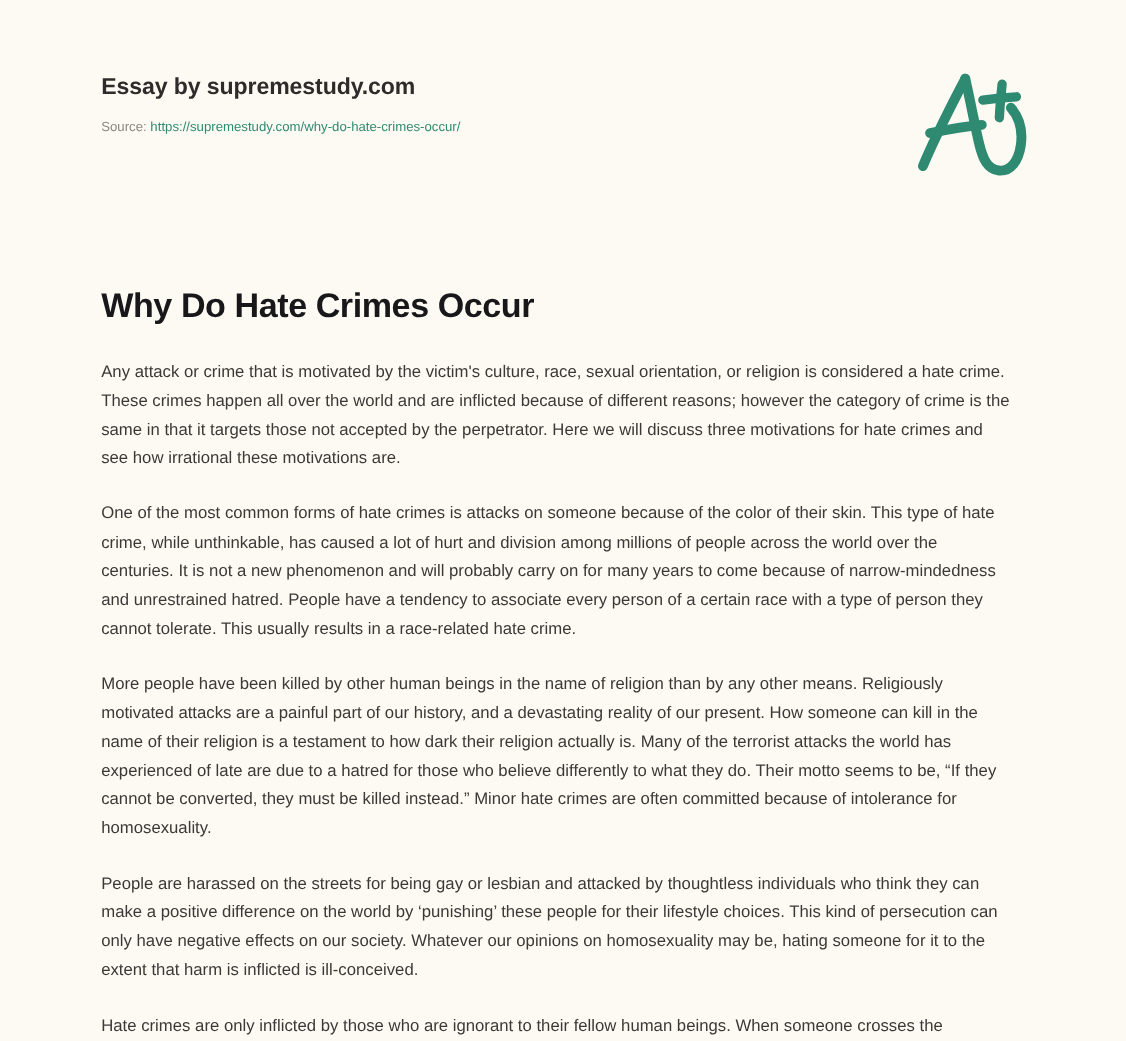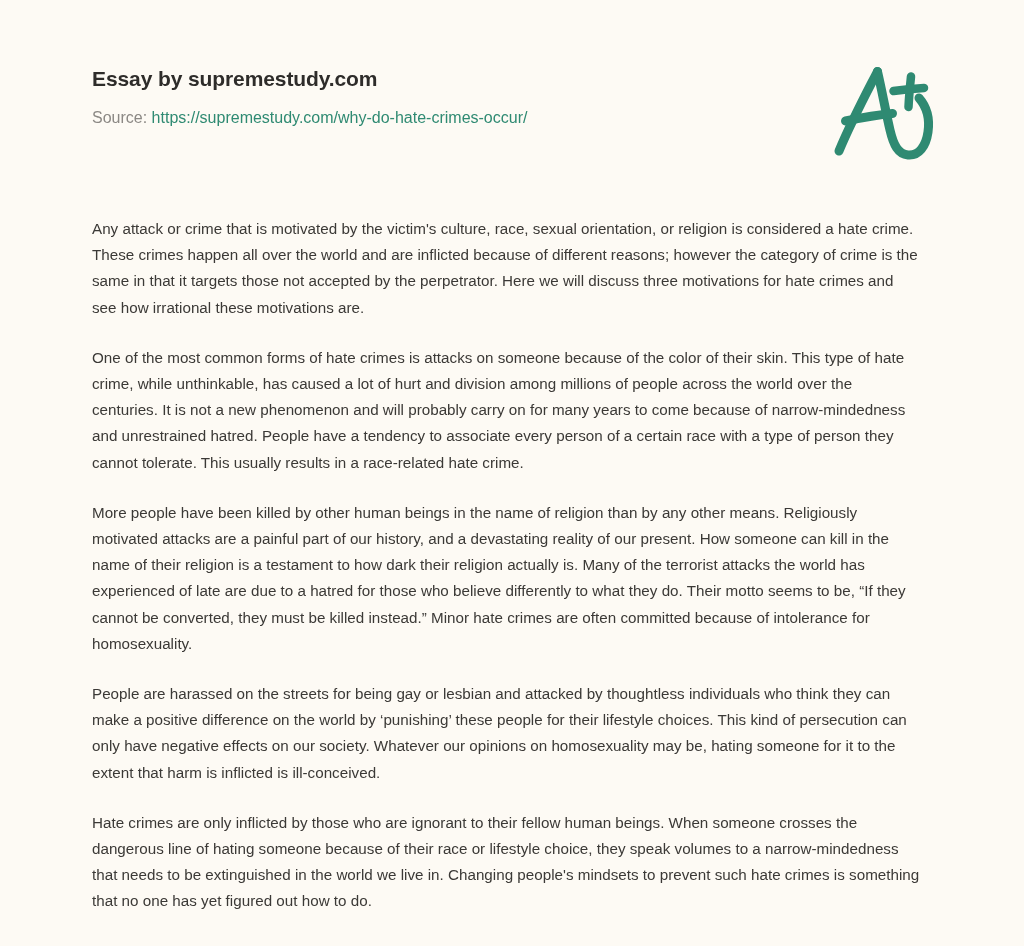--- a/index.html
+++ b/index.html
@@ -35,21 +35,21 @@
     font-size: 21px;
     font-weight: bold;
     color: #2e2c2a;
     letter-spacing: -0.1px;
     line-height: 1.2;
     margin: 0;
   }
 
   .source-line {
     margin: 17px 0 0 0;
-    font-size: 16px;
+    font-size: 12px;
     line-height: 1.3;
     color: #8b8884;
     white-space: nowrap;
   }
   .source-label {
     color: #8b8884;
   }
   .source-url {
     color: #2f8a72;
     text-decoration: none;
@@ -128,20 +128,21 @@
 
           <path d="M93 18.5 C92 28, 91 39, 90.5 49" stroke-width="8.5"></path>
 
           <path d="M75.5 33 C85.5 31.5, 96 30.5, 106 30" stroke-width="8.5"></path>
         </g>
       </svg>
     </div>
   </div>
 
   <div class="article">
+    <h1 class="article-title">Why Do Hate Crimes Occur</h1>
 
     <div class="article-body">
       <p>Any attack or crime that is motivated by the victim's culture, race, sexual orientation, or religion is considered a hate crime. These crimes happen all over the world and are inflicted because of different reasons; however the category of crime is the same in that it targets those not accepted by the perpetrator. Here we will discuss three motivations for hate crimes and see how irrational these motivations are.</p>
       <p>One of the most common forms of hate crimes is attacks on someone because of the color of their skin. This type of hate crime, while unthinkable, has caused a lot of hurt and division among millions of people across the world over the centuries. It is not a new phenomenon and will probably carry on for many years to come because of narrow-mindedness and unrestrained hatred. People have a tendency to associate every person of a certain race with a type of person they cannot tolerate. This usually results in a race-related hate crime.</p>
       <p>More people have been killed by other human beings in the name of religion than by any other means. Religiously motivated attacks are a painful part of our history, and a devastating reality of our present. How someone can kill in the name of their religion is a testament to how dark their religion actually is. Many of the terrorist attacks the world has experienced of late are due to a hatred for those who believe differently to what they do. Their motto seems to be, “If they cannot be converted, they must be killed instead.” Minor hate crimes are often committed because of intolerance for homosexuality.</p>
       <p>People are harassed on the streets for being gay or lesbian and attacked by thoughtless individuals who think they can make a positive difference on the world by ‘punishing’ these people for their lifestyle choices. This kind of persecution can only have negative effects on our society. Whatever our opinions on homosexuality may be, hating someone for it to the extent that harm is inflicted is ill-conceived.</p>
       <p>Hate crimes are only inflicted by those who are ignorant to their fellow human beings. When someone crosses the dangerous line of hating someone because of their race or lifestyle choice, they speak volumes to a narrow-mindedness that needs to be extinguished in the world we live in. Changing people's mindsets to prevent such hate crimes is something that no one has yet figured out how to do.</p>
     </div>
   </div>
 

